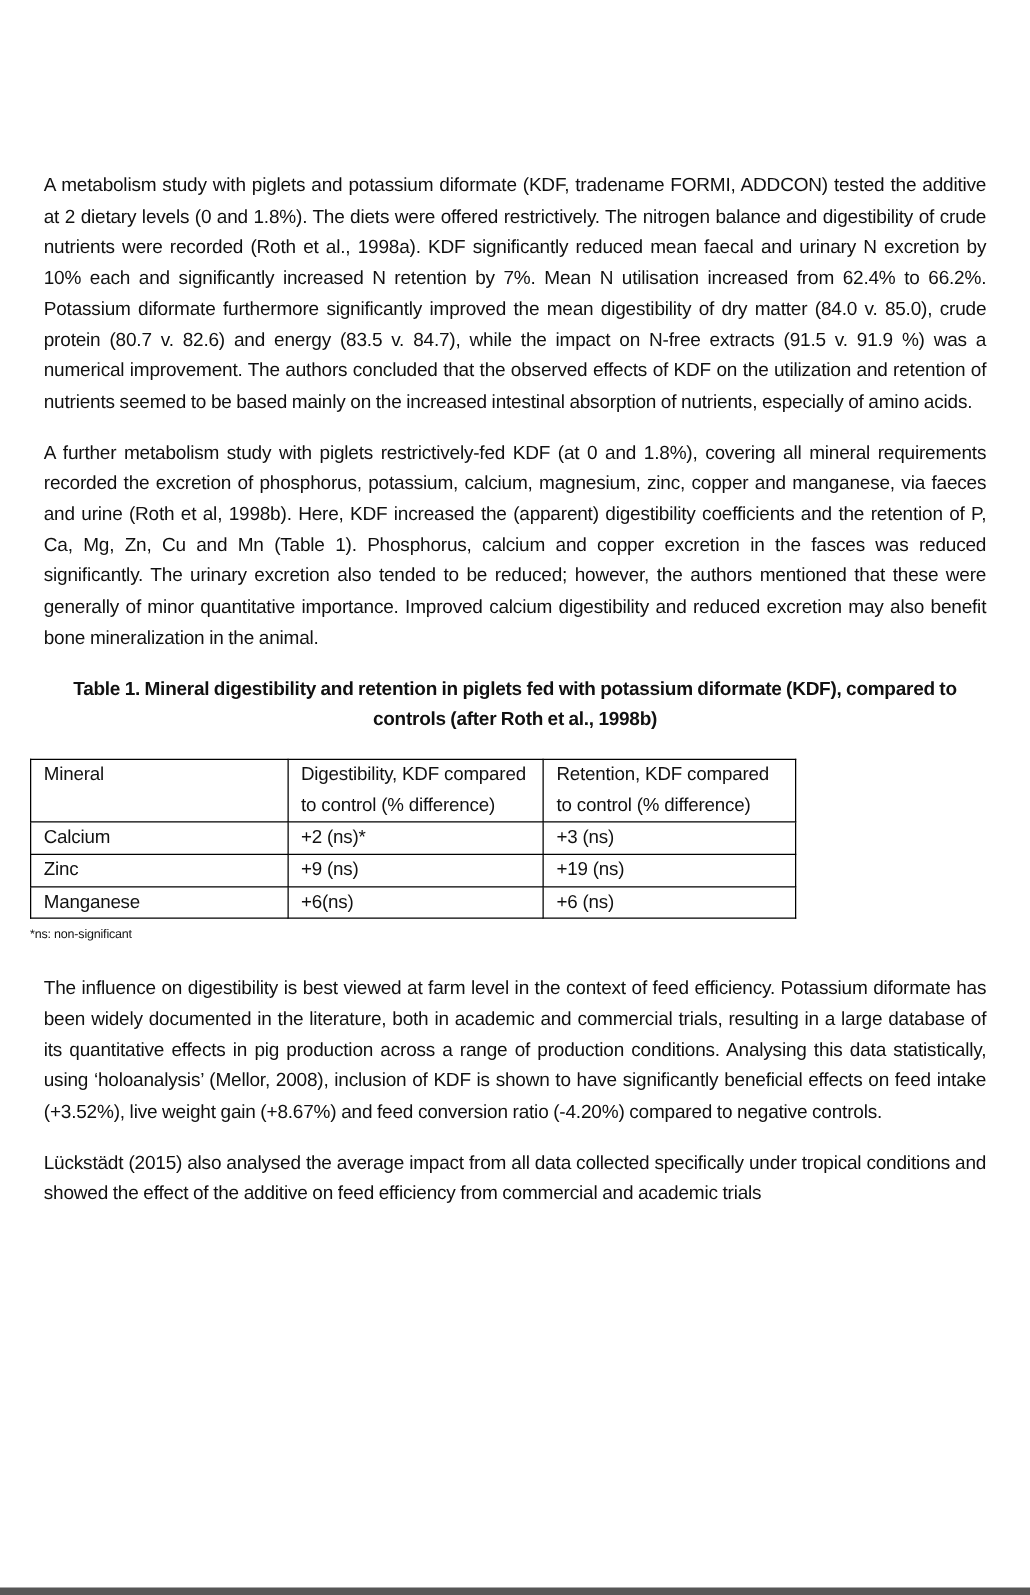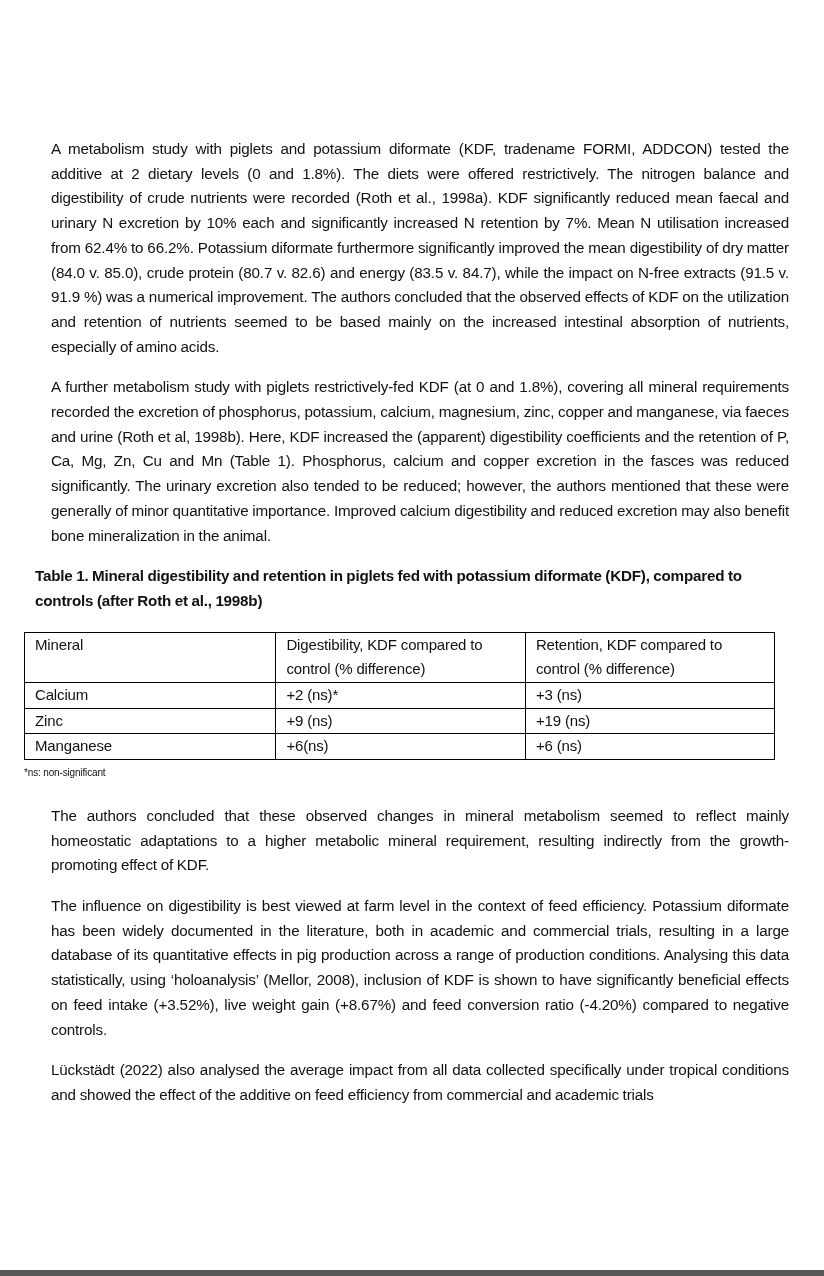--- a/index.html
+++ b/index.html
@@ -15,40 +15,40 @@
       font-family: "Liberation Sans", "DejaVu Sans", sans-serif;
       color: #111111;
     }
     .page {
       position: absolute;
       left: 35px;
       top: 137px;
       width: 754px;
     }
     p.body {
-      margin: 0 0 16px 16px;
+      margin: 0 0 16px 0;
       font-size: 15.2px;
       line-height: 24.7px;
       text-align: justify;
       letter-spacing: -0.15px;
       word-spacing: -0.3px;
     }
     p.caption {
       margin: 2px 0 18px 0;
       font-size: 15.2px;
       line-height: 24.7px;
       font-weight: bold;
-      text-align: left;
+      text-align: center;
       letter-spacing: -0.2px;
       word-spacing: -0.4px;
     }
     table.data {
       border-collapse: collapse;
       margin-left: -11px;
-      width: 751px;
+      width: 613px;
       font-size: 15px;
       letter-spacing: -0.15px;
     }
     table.data td, table.data th {
       border: 1px solid #000000;
       padding: 0 10px;
       font-weight: normal;
       vertical-align: top;
       line-height: 24.7px;
     }
@@ -102,18 +102,17 @@
       </tr>
       <tr>
         <td class="c1">Manganese</td>
         <td class="c2">+6(ns)</td>
         <td class="c3">+6 (ns)</td>
       </tr>
     </tbody>
   </table>
   <div class="footnote">*ns: non-significant</div>
 
-  <p class="body">The authors concluded that these observed changes in mineral metabolism seemed to reflect mainly homeostatic adaptations to a higher metabolic mineral requirement, resulting indirectly from the growth-promoting effect of KDF.</p>
   <p class="body">The influence on digestibility is best viewed at farm level in the context of feed efficiency. Potassium diformate has been widely documented in the literature, both in academic and commercial trials, resulting in a large database of its quantitative effects in pig production across a range of production conditions. Analysing this data statistically, using ‘holoanalysis’ (Mellor, 2008), inclusion of KDF is shown to have significantly beneficial effects on feed intake (+3.52%), live weight gain (+8.67%) and feed conversion ratio (-4.20%) compared to negative controls.</p>
-  <p class="body">Lückstädt (2022) also analysed the average impact from all data collected specifically under tropical conditions and showed the effect of the additive on feed efficiency from commercial and academic trials</p>
+  <p class="body">Lückstädt (2015) also analysed the average impact from all data collected specifically under tropical conditions and showed the effect of the additive on feed efficiency from commercial and academic trials</p>
 </div>
 
 <div class="bottom-bar"></div>
 
 </body></html>

